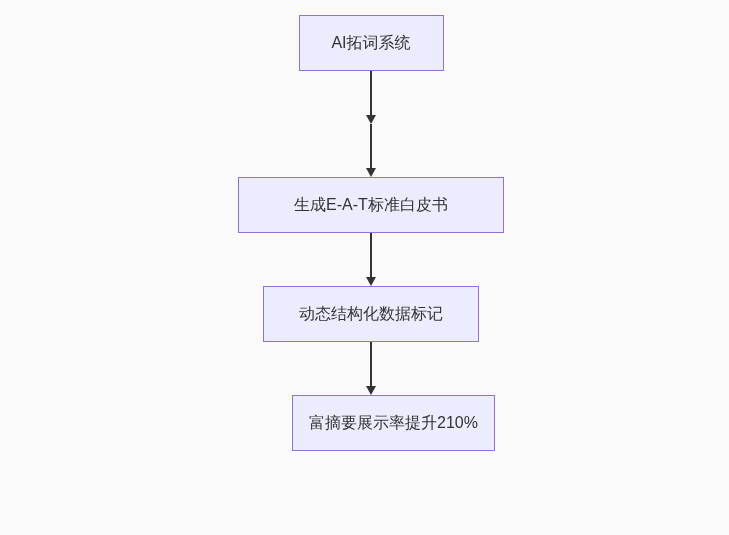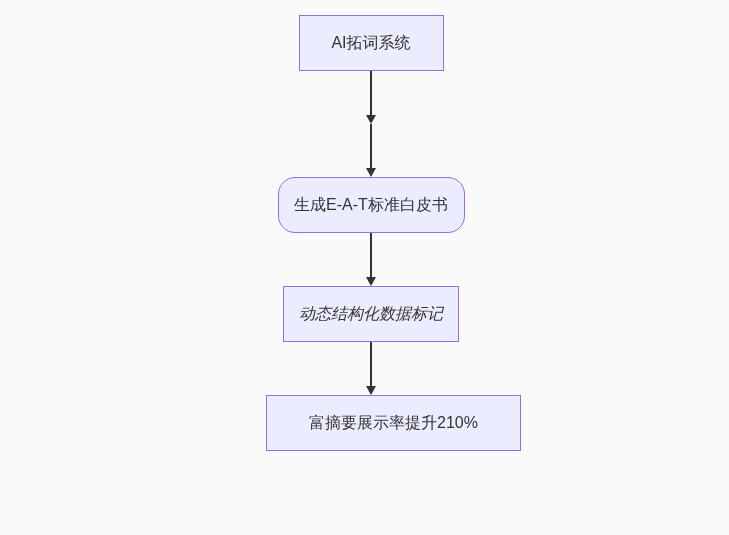--- a/index.html
+++ b/index.html
@@ -31,23 +31,23 @@
     display: flex;
     align-items: center;
     justify-content: center;
     font-size: 16px;
     color: #333333;
     white-space: nowrap;
     text-align: center;
   }
   .node.n1 { width: 145px; }
   .node.n2 { width: 185px; }
-  .node.n3 { width: 187px; border-radius: 17px; }
-  .node.n4 { width: 176px; font-style: italic; }
-  .node.n5 { width: 255px; margin-left: 45px; }
+  .node.n3 { width: 266px; }
+  .node.n4 { width: 216px; }
+  .node.n5 { width: 203px; margin-left: 45px; }
   .connector {
     position: relative;
     height: 53px;
     width: 12px;
   }
   .connector .arrow-line {
     position: absolute;
     left: 50%;
     transform: translateX(-50%);
     top: 0;

